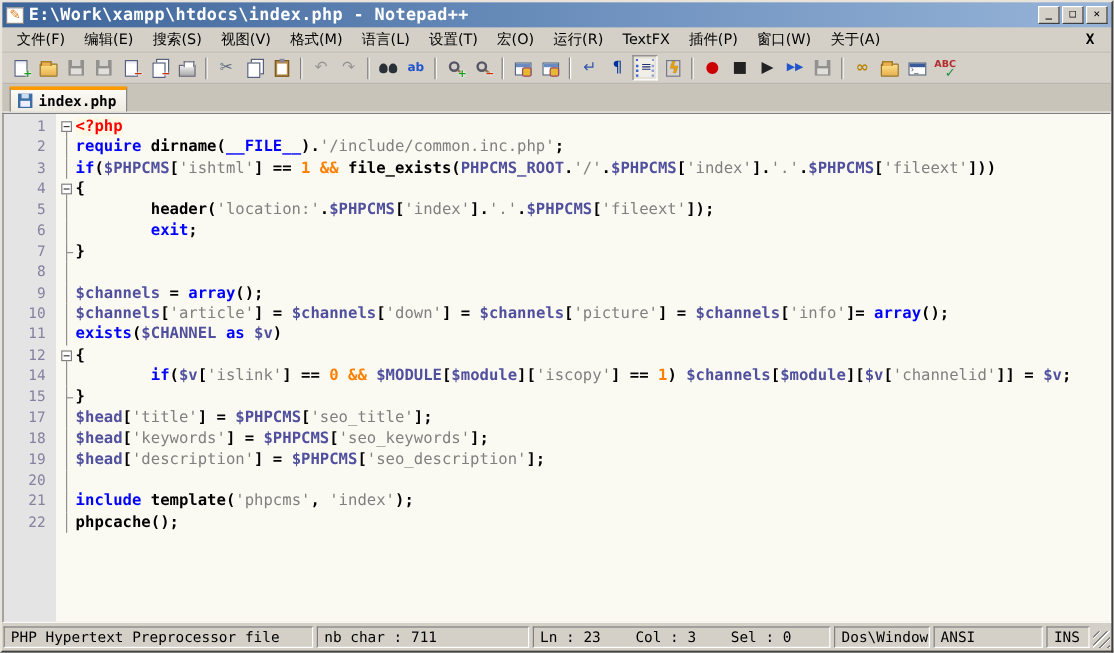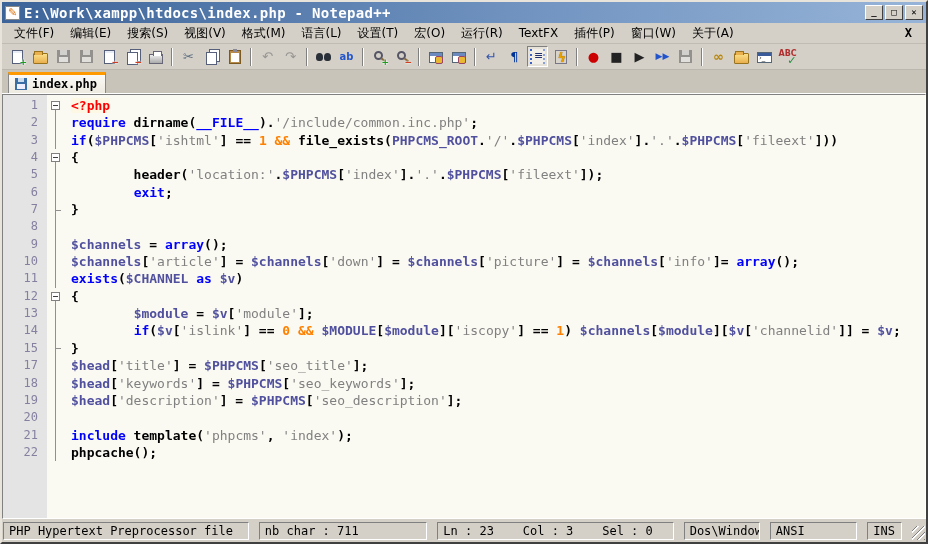--- a/index.html
+++ b/index.html
@@ -89,30 +89,30 @@
   .ln-num { flex:0 0 44px; text-align:right; padding-right:9px; color:#8580A0;
             font:12px "DejaVu Sans Mono",monospace; line-height:17.35px; }
   .ln-fold { flex:0 0 16px; position:relative; }
   .fv { position:absolute; left:8px; top:0; bottom:0; width:1px; background:#909090; }
   .fv.half-b { top:50%; } .fv.half-t { bottom:50%; top:0; height:auto; }
   .ftick { position:absolute; left:8px; top:50%; width:6px; height:1px; background:#909090; }
   .fbox { position:absolute; left:4px; top:4px; width:9px; height:9px; background:#fff;
           border:1px solid #808080; z-index:2; }
   .fbox:before { content:""; position:absolute; left:1px; top:3px; width:5px; height:1px; background:#404040; }
   .ln-code { flex:1; font:bold 13px "DejaVu Sans Mono",monospace; line-height:17.35px;
-             white-space:pre; overflow:hidden;margin-left:8px; }
+             white-space:pre; overflow:hidden; }
   .ln-row.cur .ln-code { background:#E8E8FF; }
   .cs-p { color:#000; } .cs-k { color:#0000FF; } .cs-v { color:#50509E; }
   .cs-s { color:#808080; font-weight:normal; } .cs-n { color:#FF8000; }
   .cs-t { color:#FF0000; background:#FDF8E3; }
   .caret { display:inline-block; width:1.5px; height:14px; background:#000; vertical-align:-2px; }
 
   
   .statusbar { height:23px; flex:0 0 23px; background:#D4D0C8; display:flex; align-items:center;
-               padding:2px 1px; gap:10px; font:12px "DejaVu Sans Mono",monospace; }
+               padding:2px 1px; gap:3px; font:12px "DejaVu Sans Mono",monospace; }
   .sb-panel { height:18px; border:1px solid; border-color:#808080 #fff #fff #808080;
               padding:1px 5px; white-space:pre; overflow:hidden; line-height:14px; }
   .grip { margin-left:auto; width:14px; height:14px; align-self:flex-end;
           background:repeating-linear-gradient(135deg,transparent 0 3px,#808080 3px 4px,#fff 4px 5px); }
 </style>
 </head>
 <body>
 
 <div class="window">
 
@@ -345,27 +345,20 @@
         </div>
         <div class="ln-row">
           <div class="ln-num">12</div>
           <div class="ln-fold">
             <div class="fv half-b"></div>
             <div class="fbox"></div>
           </div>
           <div class="ln-code"><span class="cs-p">{</span></div>
         </div>
         <div class="ln-row">
-          <div class="ln-num">13</div>
-          <div class="ln-fold">
-            <div class="fv"></div>
-          </div>
-          <div class="ln-code"><span class="cs-p">        </span><span class="cs-v">$module</span><span class="cs-p"> = </span><span class="cs-v">$v</span><span class="cs-p">[</span><span class="cs-s">'module'</span><span class="cs-p">];</span></div>
-        </div>
-        <div class="ln-row">
           <div class="ln-num">14</div>
           <div class="ln-fold">
             <div class="fv"></div>
           </div>
           <div class="ln-code"><span class="cs-p">        </span><span class="cs-k">if</span><span class="cs-p">(</span><span class="cs-v">$v</span><span class="cs-p">[</span><span class="cs-s">'islink'</span><span class="cs-p">] == </span><span class="cs-n">0</span><span class="cs-p"> </span><span class="cs-n">&amp;&amp;</span><span class="cs-p"> </span><span class="cs-v">$MODULE</span><span class="cs-p">[</span><span class="cs-v">$module</span><span class="cs-p">][</span><span class="cs-s">'iscopy'</span><span class="cs-p">] == </span><span class="cs-n">1</span><span class="cs-p">) </span><span class="cs-v">$channels</span><span class="cs-p">[</span><span class="cs-v">$module</span><span class="cs-p">][</span><span class="cs-v">$v</span><span class="cs-p">[</span><span class="cs-s">'channelid'</span><span class="cs-p">]] = </span><span class="cs-v">$v</span><span class="cs-p">;</span></div>
         </div>
         <div class="ln-row">
           <div class="ln-num">15</div>
           <div class="ln-fold">
             <div class="fv"></div>

